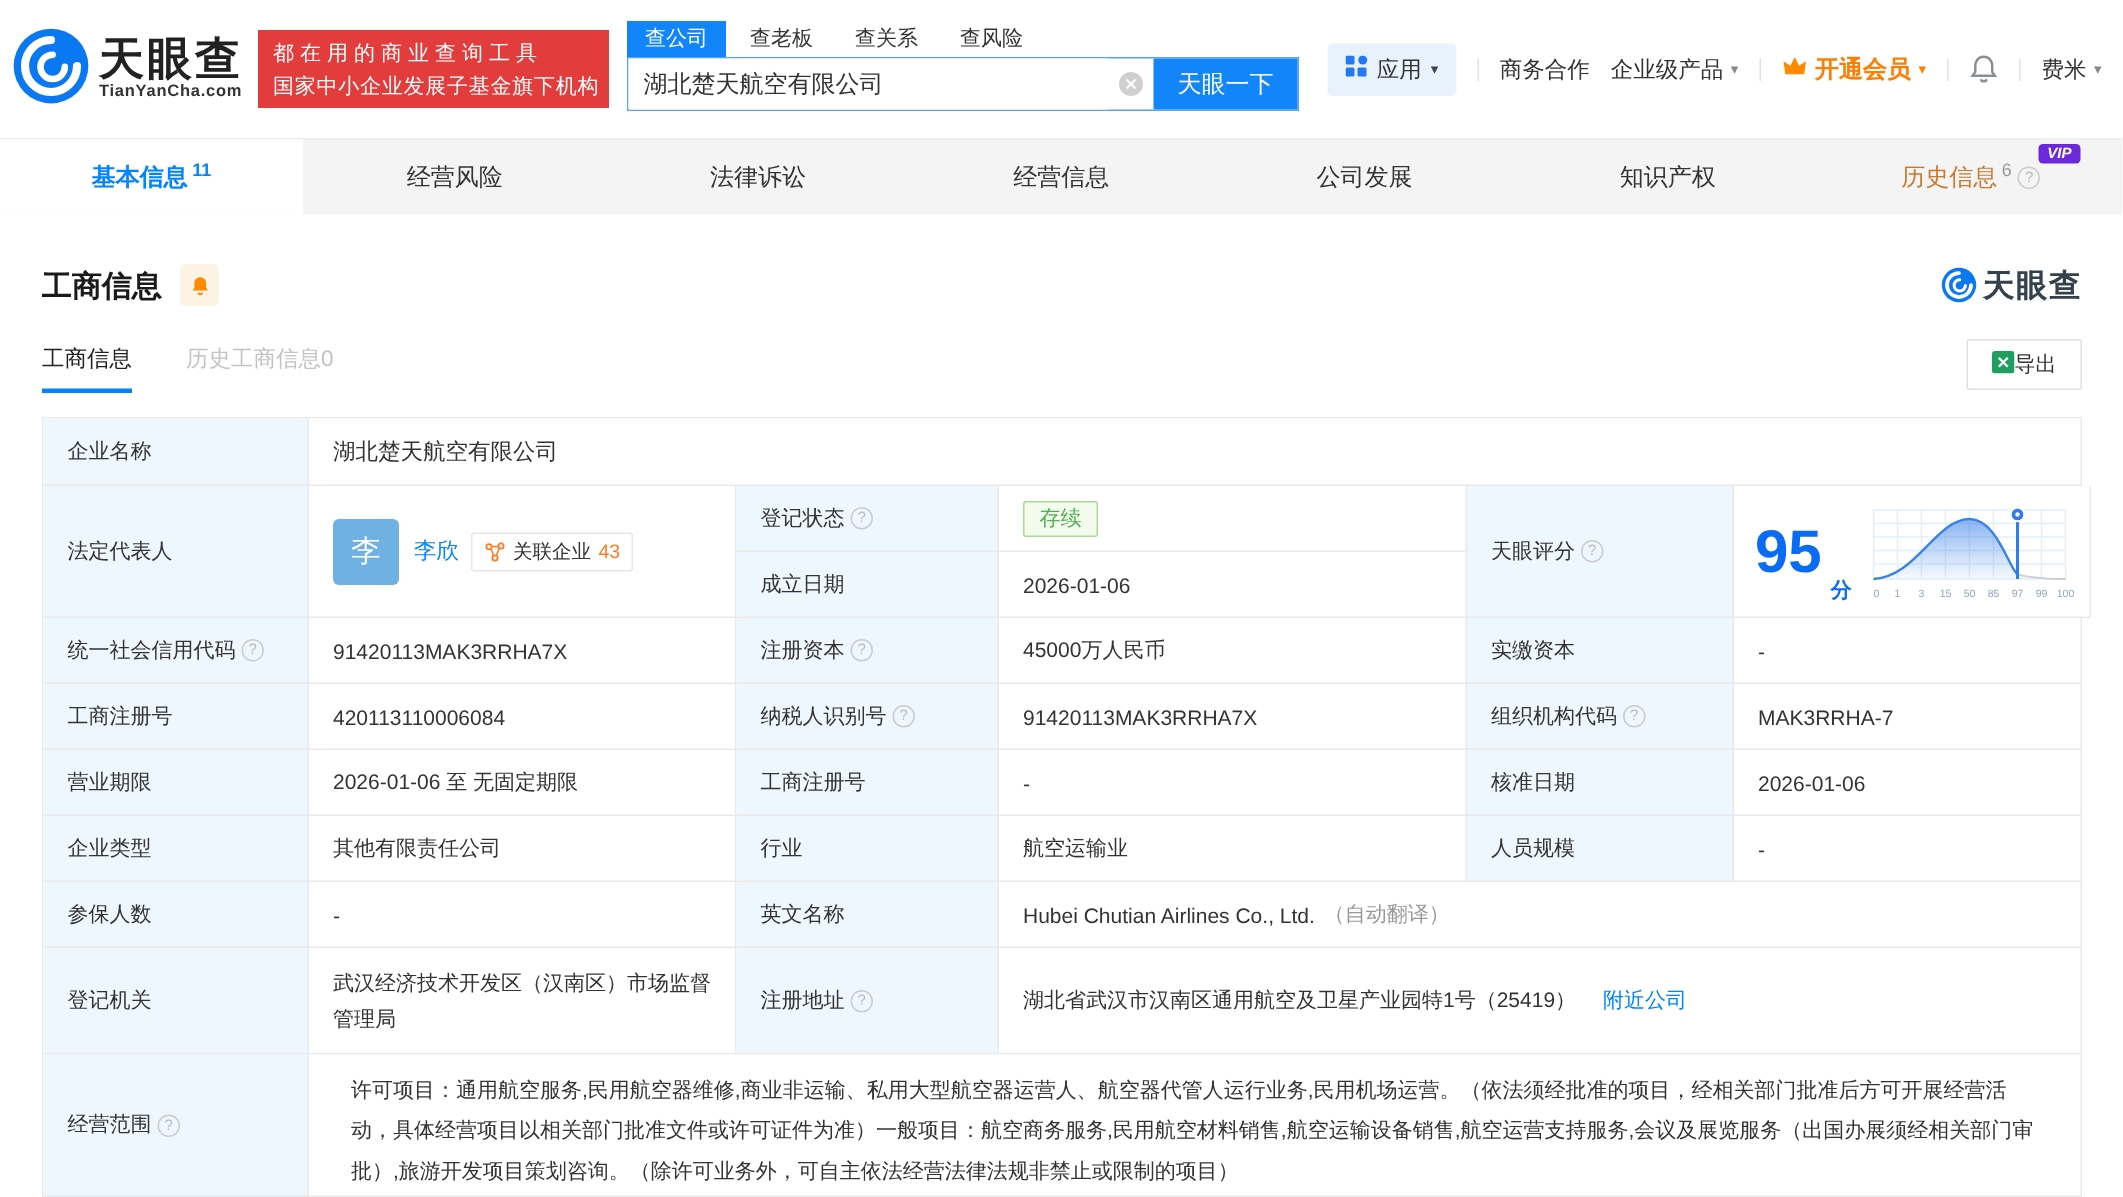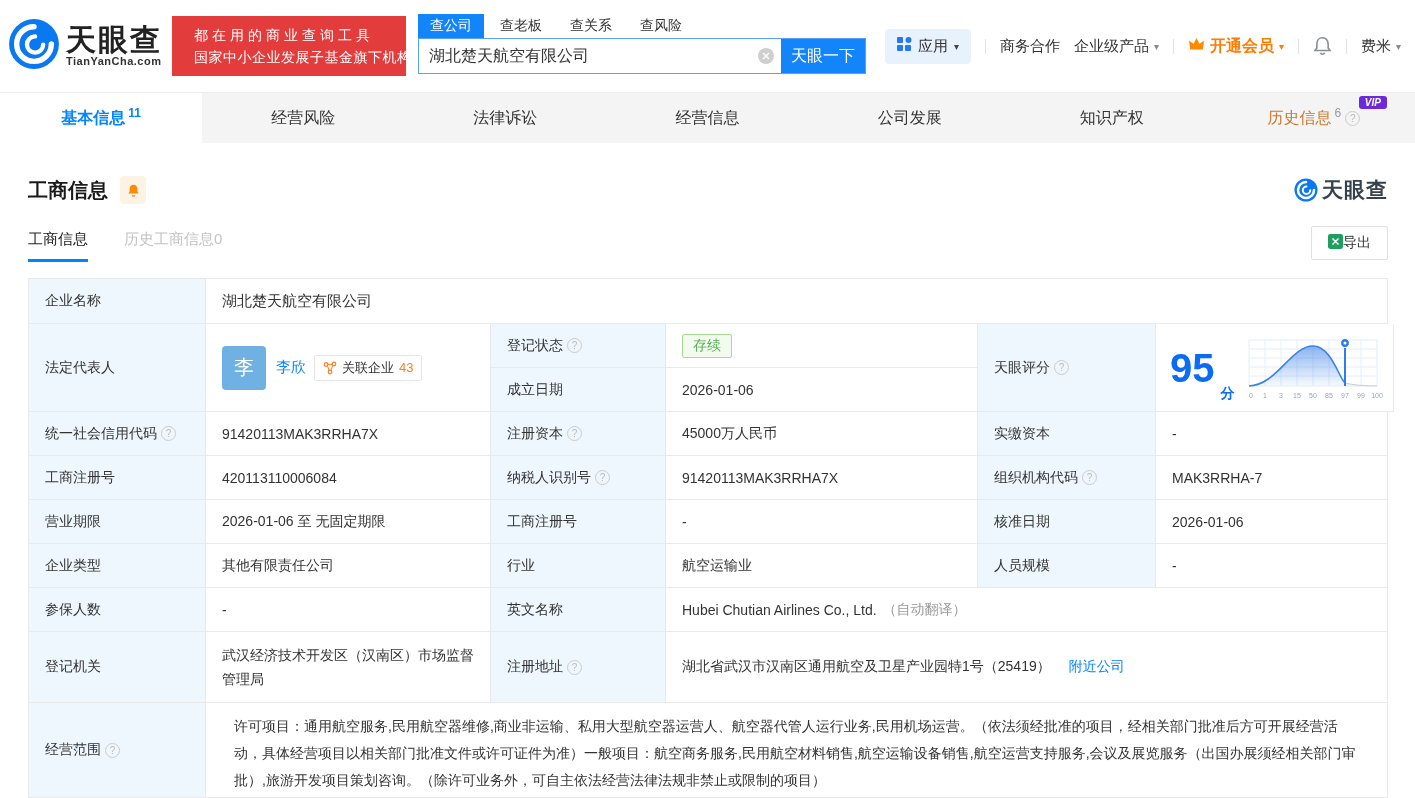--- a/index.html
+++ b/index.html
@@ -4,33 +4,33 @@
 <style>
   * { box-sizing: border-box; margin: 0; padding: 0; }
   html,body { width:1415px; height:798px; overflow:hidden; background:#fff;
     font-family:"Liberation Sans","DejaVu Sans",sans-serif; color:#333; }
 
   
   .header { height:92px; display:flex; align-items:center; padding:0 14px 0 8px; background:#fff; }
   .logo-block { display:flex; align-items:center; gap:6px; cursor:pointer; }
   .logo-text .brand { font-size:30px; font-weight:700; color:#222; letter-spacing:2px; line-height:30px; }
   .logo-text .domain { font-size:11px; font-weight:700; color:#333; letter-spacing:.5px; }
-  .slogan { margin-left:10px; background:#e23c3c; color:#fff; width:234px; height:60px;
-    display:flex; flex-direction:column; justify-content:center; padding:4px 22px; }
+  .slogan { margin-left:10px; background:#e23c3c; color:#fff; width:234px; height:52px;
+    display:flex; flex-direction:column; justify-content:center; padding:4px 10px; }
   .slogan .l1 { font-size:14px; letter-spacing:4px; line-height:22px; white-space:nowrap; }
   .slogan .l2 { font-size:14px; letter-spacing:.5px; line-height:22px; white-space:nowrap; }
   .search-block { margin-left:12px; width:448px; align-self:flex-start; padding-top:14px; }
   .search-tabs { display:flex; gap:4px; }
   .search-tab { font-size:14px; padding:3px 12px; cursor:pointer; color:#333; }
   .search-tab.active { background:#1285fa; color:#fff; }
   .search-box { display:flex; border:1px solid #58a1f8; height:36px; }
   .search-box input { flex:1; border:none; outline:none; font-size:16px; padding:0 10px;
     font-family:inherit; color:#333; }
   .clear-btn { width:30px; display:flex; align-items:center; justify-content:center; cursor:pointer; }
-  .tyc-search-btn { width:84px; background:#1285fa; color:#fff; border:none; font-size:16px;
+  .tyc-search-btn { width:96px; background:#1285fa; color:#fff; border:none; font-size:16px;
     cursor:pointer; font-family:inherit; }
   .hspacer { flex:1; }
   .nav { display:flex; align-items:center; gap:14px; font-size:15px; }
   .nav-chip { background:#e8f2fd; border-radius:4px; padding:8px 12px; display:flex;
     align-items:center; gap:6px; cursor:pointer; }
   .caret { font-size:10px; color:#888; }
   .vd { width:1px; height:15px; background:#e2e2e2; }
   .nav-item { cursor:pointer; display:flex; align-items:center; gap:5px; white-space:nowrap; }
   .vip-nav { color:#ff7d00; font-weight:700; font-size:16px; }
   .vip-nav .caret { color:#ff7d00; }

